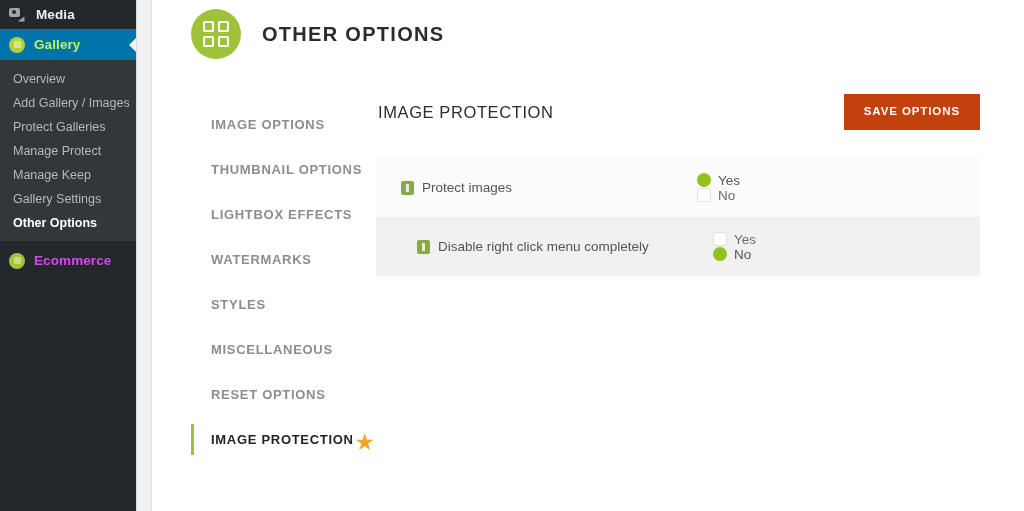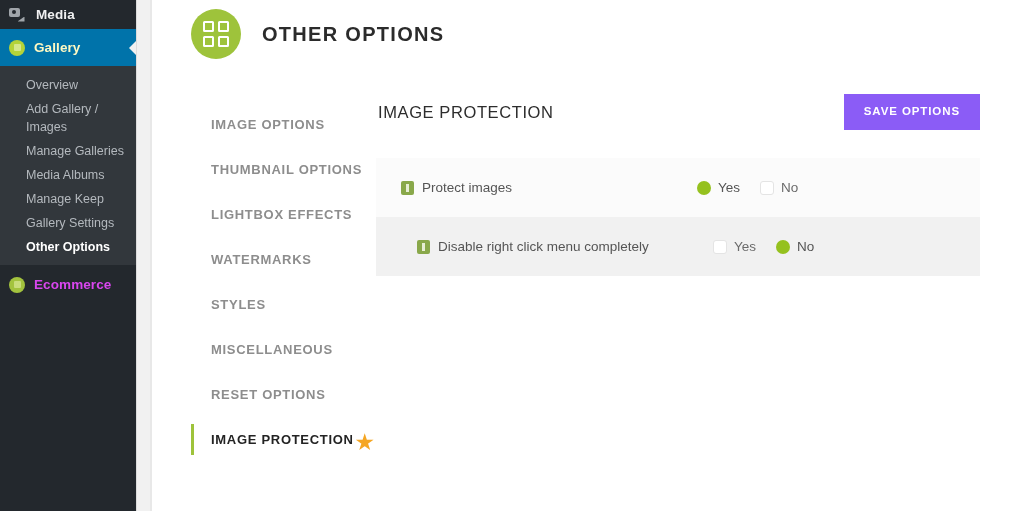--- a/index.html
+++ b/index.html
@@ -24,22 +24,22 @@
     height: 29px; padding-left: 9px;
     color: #d946ef;
     font-size: 13.5px; font-weight: bold;
   }
   .wp-top-item .wp-label { margin-left: 9px; letter-spacing: .1px; }
 
   .wp-item-media { color: #f0f0f1; }
 
   .wp-item-gallery {
     background: #0073aa;
-    color: #fef9c3;
-    height: 37px;
+    color: #bef264;
+    height: 31px;
   }
   .wp-item-gallery .arrow-pointer {
     position: absolute; right: -1px; top: 50%;
     transform: translateY(-50%);
     width: 0; height: 0;
     border-top: 8px solid transparent;
     border-bottom: 8px solid transparent;
     border-right: 8px solid #f1f1f1;
   }
 
@@ -72,21 +72,21 @@
   }
   .icon-circle .inner-sq {
     width: 7px; height: 7px;
     background: #c9dd7c;
     border-radius: 1px;
   }
   .wp-item-gallery .icon-circle { background: #b4d339; }
   .wp-item-gallery .icon-circle .inner-sq { background: #d6e88c; }
 
   
-  .wp-submenu { padding: 7px 0 6px 17px; background: #32373c; }
+  .wp-submenu { padding: 7px 0 6px 4px; background: #32373c; }
   .wp-submenu .sub-item {
     display: block;
     padding: 3px 0 3px 9px;
     font-size: 12.5px;
     line-height: 18px;
     color: #b4b9be;
   }
   .wp-submenu .sub-item.current { color: #ffffff; font-weight: bold; }
 
   .wp-item-ecom { margin-top: 5px; }
@@ -186,21 +186,21 @@
     padding: 0 0 0 2px;
     height: 48px;
   }
   .panel-title {
     font-size: 16.5px;
     font-weight: normal;
     letter-spacing: .6px;
     color: #2d2d2d;
   }
   .save-button {
-    background: #8b5cf6;
+    background: #c2410c;
     color: #ffffff;
     border: none;
     font-family: "Liberation Sans", sans-serif;
     font-size: 11.5px;
     font-weight: bold;
     letter-spacing: .9px;
     padding: 12px 20px;
     cursor: pointer;
     line-height: 1;
   }
@@ -226,21 +226,21 @@
     position: absolute; left: 5px; top: 3px;
     width: 3px; height: 8px;
     background: #e7eed4;
   }
   .option-label {
     font-size: 13.5px;
     color: #555555;
     width: 275px;
   }
 
-  .choice-group { display: flex; align-items: flex-start; }
+  .choice-group { display: flex; align-items: flex-start; flex-direction: column; }
   .choice { display: flex; align-items: center; margin-right: 20px; }
   .radio-dot {
     width: 14px; height: 14px;
     border-radius: 50%;
     background: #95c11f;
     display: inline-block;
   }
   .radio-box {
     width: 14px; height: 14px;
     border-radius: 3px;
@@ -275,22 +275,22 @@
       <span class="icon-circle">
           <span class="inner-sq"></span>
         </span>
       <span class="wp-label">Gallery</span>
       <span class="arrow-pointer"></span>
     </div>
 
     <div class="wp-submenu">
       <span class="sub-item">Overview</span>
       <span class="sub-item">Add Gallery / Images</span>
-      <span class="sub-item">Manage Galleries</span>
-      <span class="sub-item">Media Albums</span>
+      <span class="sub-item">Protect Galleries</span>
+      <span class="sub-item">Manage Protect</span>
       <span class="sub-item">Manage Keep</span>
       <span class="sub-item">Gallery Settings</span>
       <span class="sub-item current">Other Options</span>
     </div>
 
     <div class="wp-top-item wp-item-ecom">
       <span class="icon-circle">
           <span class="inner-sq"></span>
         </span>
       <span class="wp-label">Ecommerce</span>

